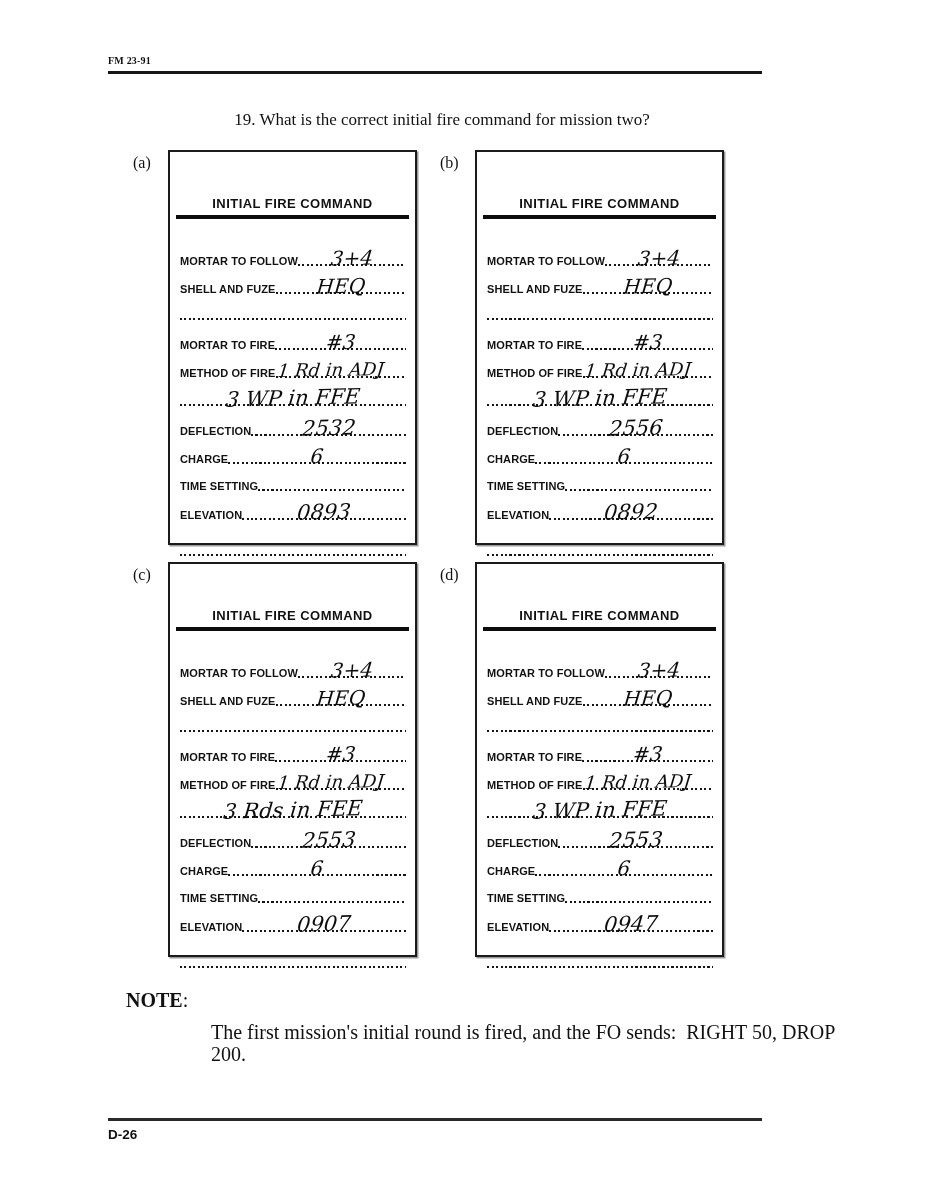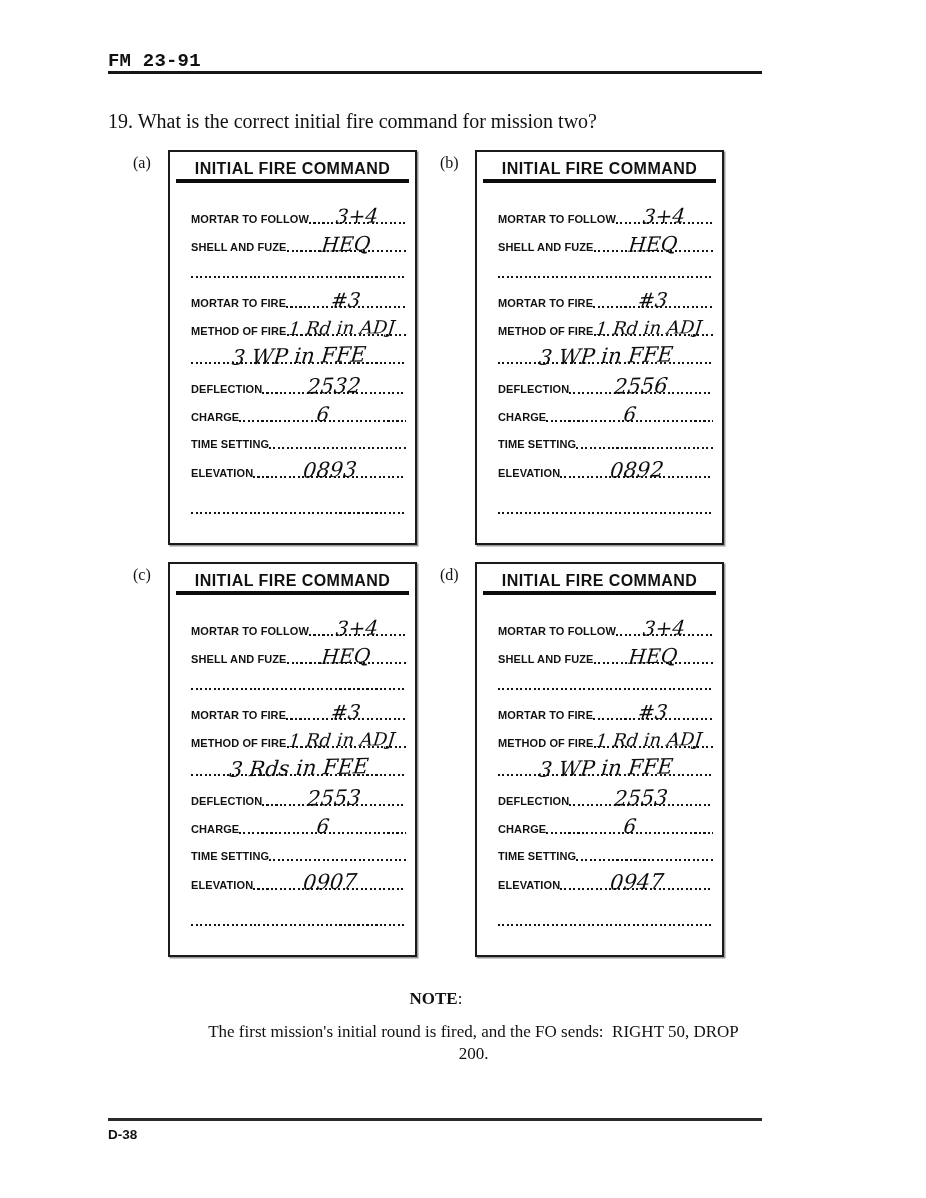--- a/index.html
+++ b/index.html
@@ -7,52 +7,53 @@
     position:relative;
     width:926px;height:1198px;
     background:#ffffff;
     font-family:"Liberation Serif", serif;
     color:#111;
     overflow:hidden;
   }
   
   .doc-header{position:absolute;left:108px;top:50px;width:654px;}
   .fm-number{
-    font-family:Liberation Mono, monospace;
-    font-weight:bold;font-size:19px;letter-spacing:.2px;
+    font-family:Liberation Serif, serif;
+    font-weight:bold;font-size:10px;letter-spacing:.2px;
   }
   .header-rule{position:absolute;left:0;top:21px;width:654px;height:2.5px;background:#161616;}
   
   .question{
-    position:absolute;left:108px;top:110px;width:700px;
-    font-size:20px;
+    position:absolute;left:92px;top:110px;width:700px;
+    font-size:17px;
+    text-align:center;
   }
   
   .option{position:absolute;width:249px;}
   .opt-a{left:168px;top:150px;}
   .opt-b{left:475px;top:150px;}
   .opt-c{left:168px;top:562px;}
   .opt-d{left:475px;top:562px;}
   .opt-label{
     position:absolute;left:-35px;top:4px;
     font-size:16px;
   }
   .form{
     position:relative;width:249px;height:395px;
     border:2px solid #1b1b1b;background:#fff;
     box-sizing:border-box;
     box-shadow:1.5px 1.5px 0 #9a9a9a;
   }
   .form-title{
     font-family:"Liberation Sans", sans-serif;
-    font-weight:bold;font-size:16px;letter-spacing:.45px;
-    text-align:center;padding-top:8px;height:19px;
+    font-weight:bold;font-size:13px;letter-spacing:.45px;
+    text-align:center;padding-top:8px;height:19px;margin-top:36px;
   }
   .title-rule{height:4px;background:#0c0c0c;margin:0 6px;}
-  .form-body{padding:16px 9px 0 21px;}
+  .form-body{padding:16px 9px 0 10px;margin-top:6px;}
   
   .row{display:flex;align-items:flex-end;height:28px;position:relative;}
   .row.h26{height:26px}.row.h27{height:27px}.row.h29{height:29px}
   .row.h30{height:30px}.row.h36{height:36px}
   .lbl{
     font-family:"Liberation Sans", sans-serif;
     font-weight:bold;font-size:11px;letter-spacing:.1px;
     white-space:nowrap;line-height:13px;
     padding-bottom:1px;
   }
@@ -65,21 +66,21 @@
   .val{
     position:absolute;bottom:-2px;
     font-family:"DejaVu Serif", serif;font-style:italic;
     font-size:20px;line-height:20px;color:#0d0d0d;
     white-space:nowrap;
   }
   .val.center{left:50%;transform:translateX(-50%) skewX(-7deg) rotate(-1.5deg);}
   .val.start{left:2px;font-size:18px;transform:skewX(-7deg) rotate(-1deg);}
   .val.big{font-size:21px;}
   
-  .note{position:absolute;left:96px;top:989px;width:680px;font-size:17px;text-align:center;}
+  .note{position:absolute;left:126px;top:989px;width:680px;font-size:20px;}
   .note-label{font-weight:bold;}
   .note-body{position:absolute;left:85px;top:0;width:585px;margin-top:32px;}
   .note-line{white-space:pre;line-height:22px;}
   
   .footer-rule{position:absolute;left:108px;top:1118px;width:654px;height:2.5px;background:#2a2a2a;}
   .page-number{
     position:absolute;left:108px;top:1127px;
     font-family:"Liberation Sans", sans-serif;
     font-weight:bold;font-size:13.5px;
   }
@@ -374,15 +375,15 @@
 
   <div class="note">
     <span class="note-label">NOTE</span><span>:</span>
     <div class="note-body">
       <div class="note-line">The first mission's initial round is fired, and the FO sends:  RIGHT 50, DROP</div>
       <div class="note-line">200.</div>
     </div>
   </div>
 
   <div class="footer-rule"></div>
-  <div class="page-number">D-38</div>
+  <div class="page-number">D-26</div>
 
 </div>
 
 </body></html>

